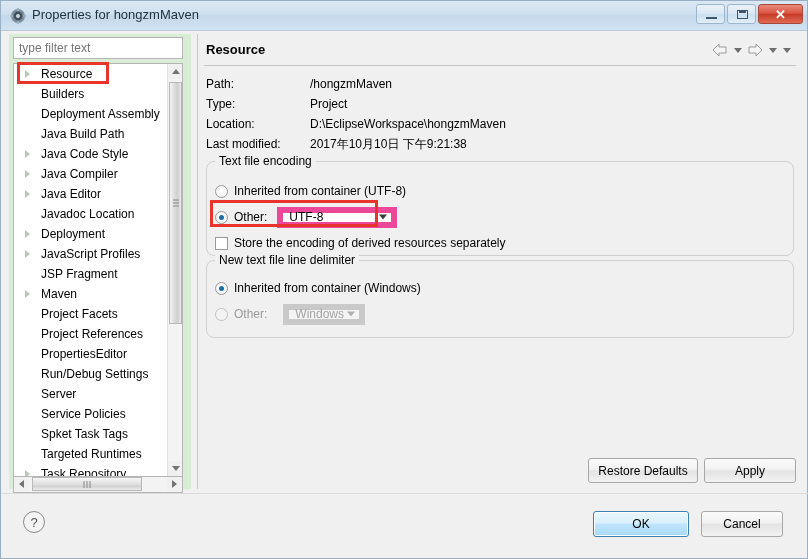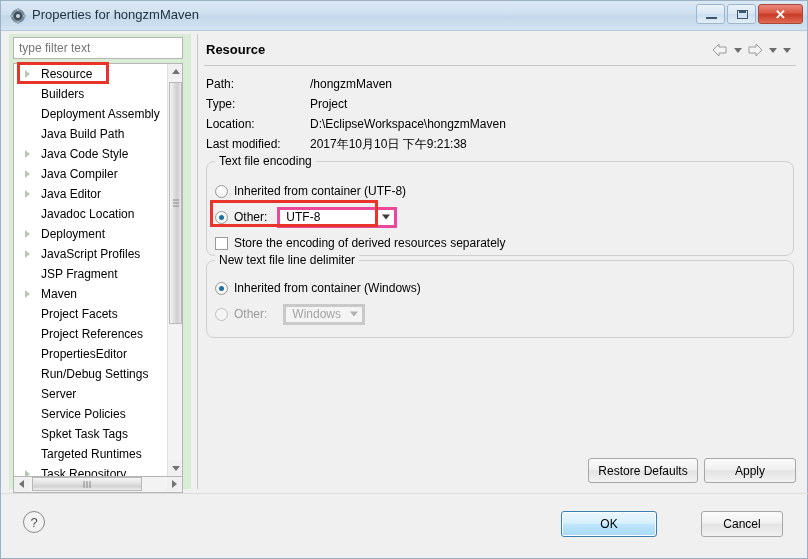--- a/index.html
+++ b/index.html
@@ -385,21 +385,21 @@
     width: 13px; height: 13px;
     border: 1px solid #9a9a9a;
     background: #ffffff;
     box-sizing: border-box;
     flex: none;
   }
 
   .combo {
     position: relative;
     height: 21px;
-    border: 3px solid #ec4899;
+    border: 6px solid #ec4899;
     background: #ffffff;
     box-sizing: border-box;
     display: flex;
     align-items: center;
   }
   .combo .val {
     padding-left: 6px;
     font-size: 12px;
     color: #000;
   }
@@ -447,21 +447,21 @@
   #btn-apply   { position: absolute; left: 506px; top: 424px; width: 92px; height: 25px; }
 
   .footer-sep {
     position: absolute;
     left: 0; top: 492px;
     width: 808px;
     height: 1px;
     background: #dcdcdc;
   }
   #btn-ok {
-    position: absolute; left: 560px; top: 510px; width: 96px; height: 26px;
+    position: absolute; left: 592px; top: 510px; width: 96px; height: 26px;
     border: 1px solid #3c7fb1;
     background: linear-gradient(to bottom, #eaf6fd 0%, #d9f0fc 45%, #bee6fd 52%, #a7d9f5 100%);
     box-shadow: inset 0 0 0 1px #ffffff;
   }
   #btn-cancel {
     position: absolute; left: 700px; top: 510px; width: 82px; height: 26px;
   }
   .help-icon {
     position: absolute;
     left: 22px; top: 510px;

